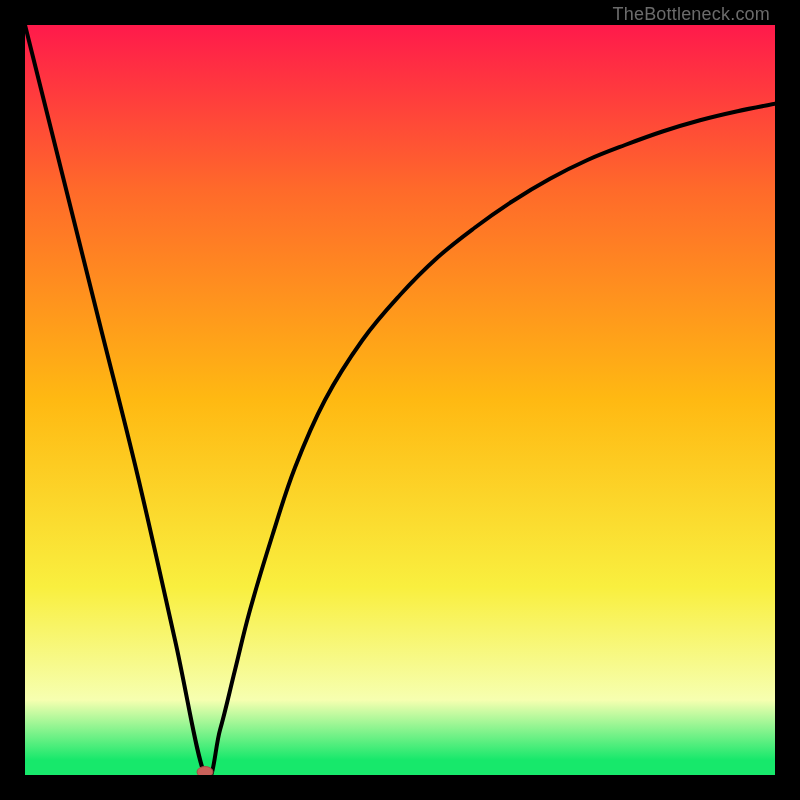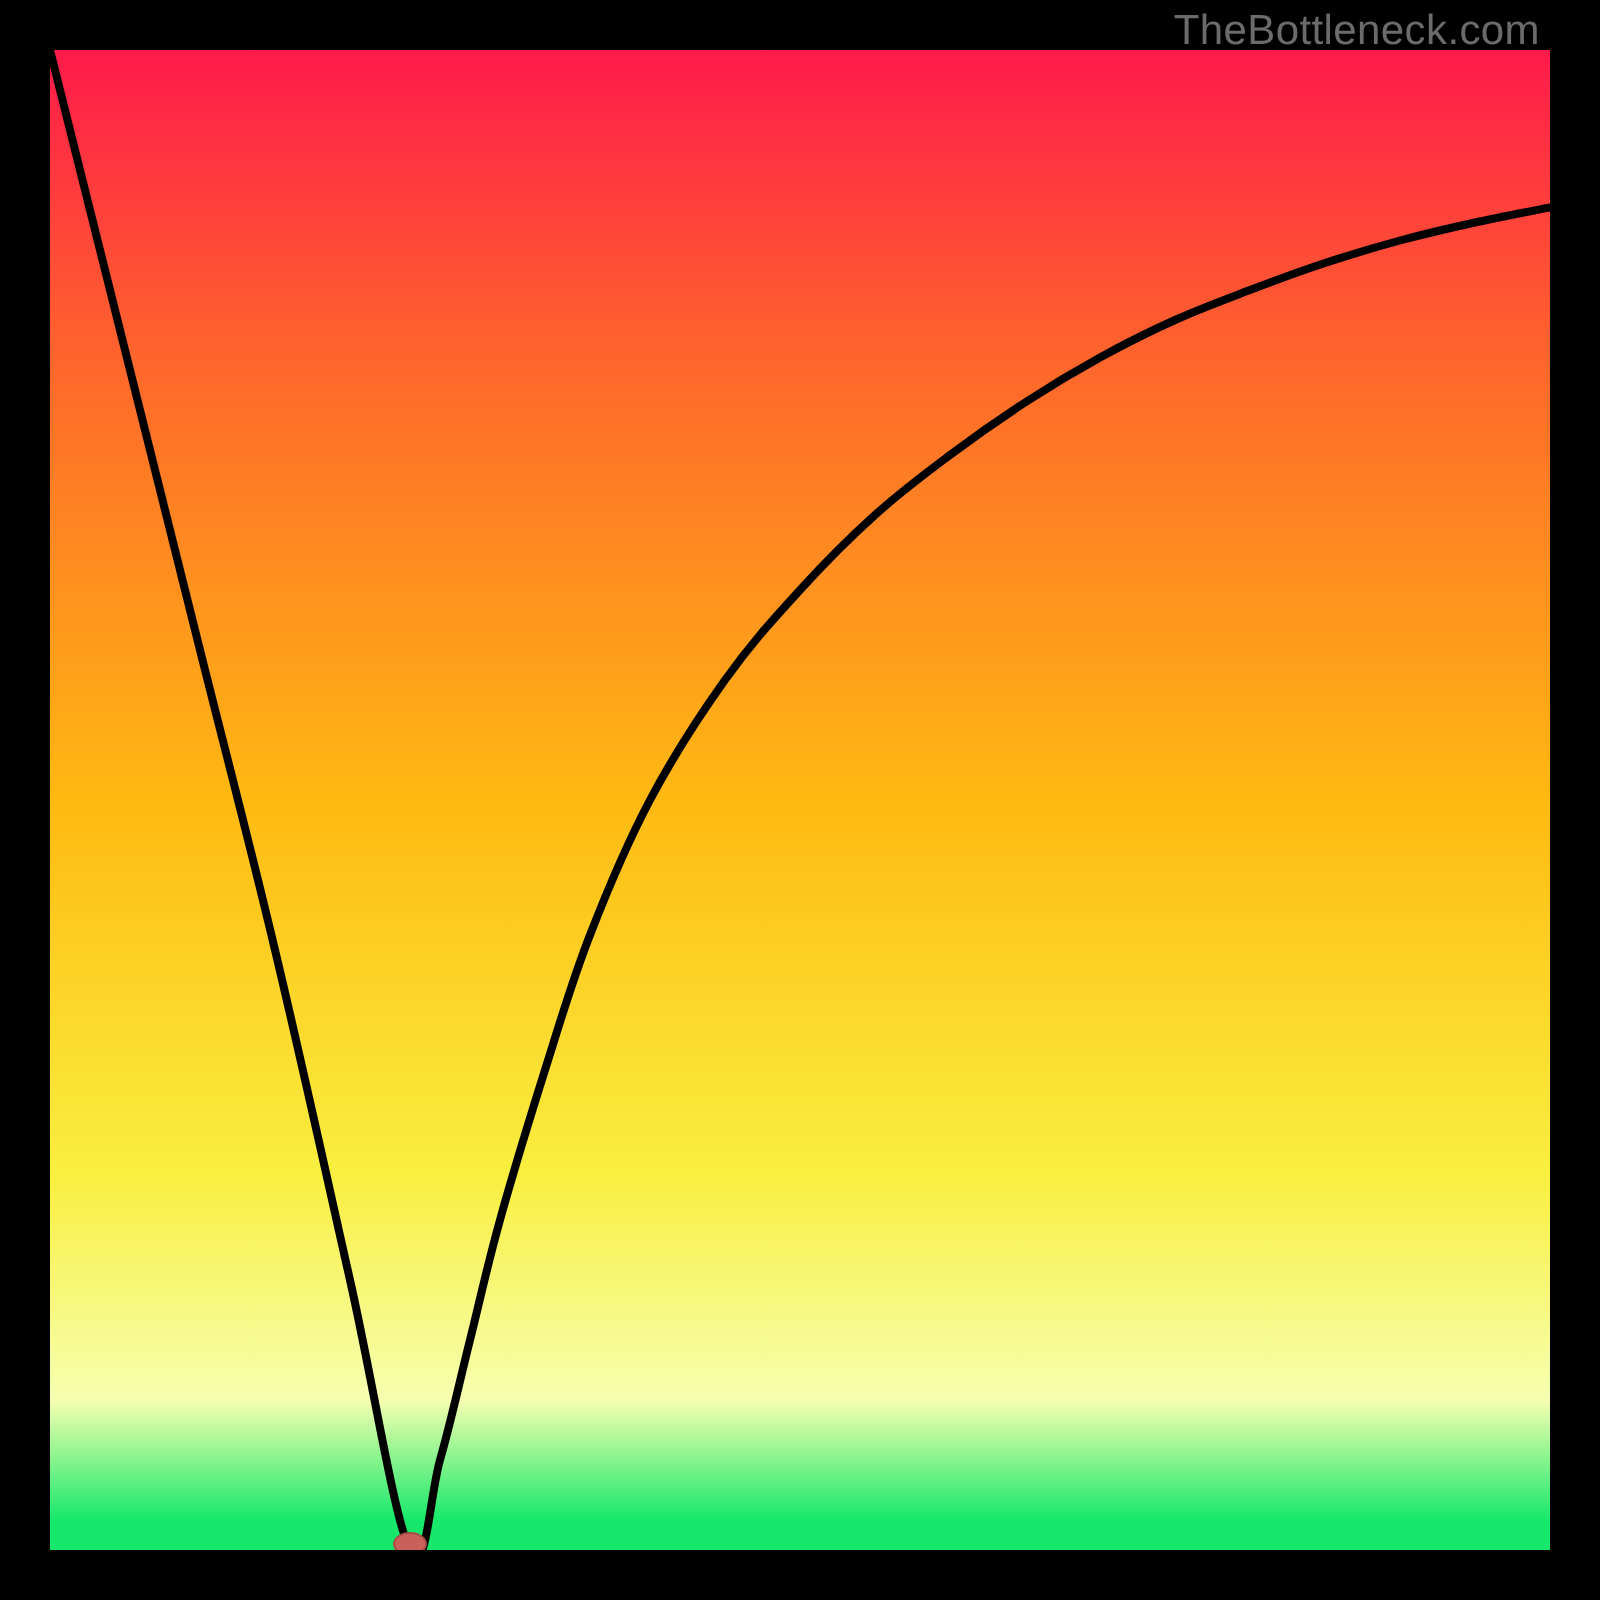--- a/index.html
+++ b/index.html
@@ -23,21 +23,21 @@
     left: 0;
     top: 0;
     width: 750px;
     height: 750px;
   }
   .watermark {
     position: absolute;
     top: 4px;
     right: 30px;
     font-family: Arial, Helvetica, sans-serif;
-    font-size: 21px;
+    font-size: 18px;
     color: #6b6b6b;
     letter-spacing: 0.2px;
     user-select: none;
   }
   svg {
     display: block;
   }
 </style>
 </head>
 <body>

